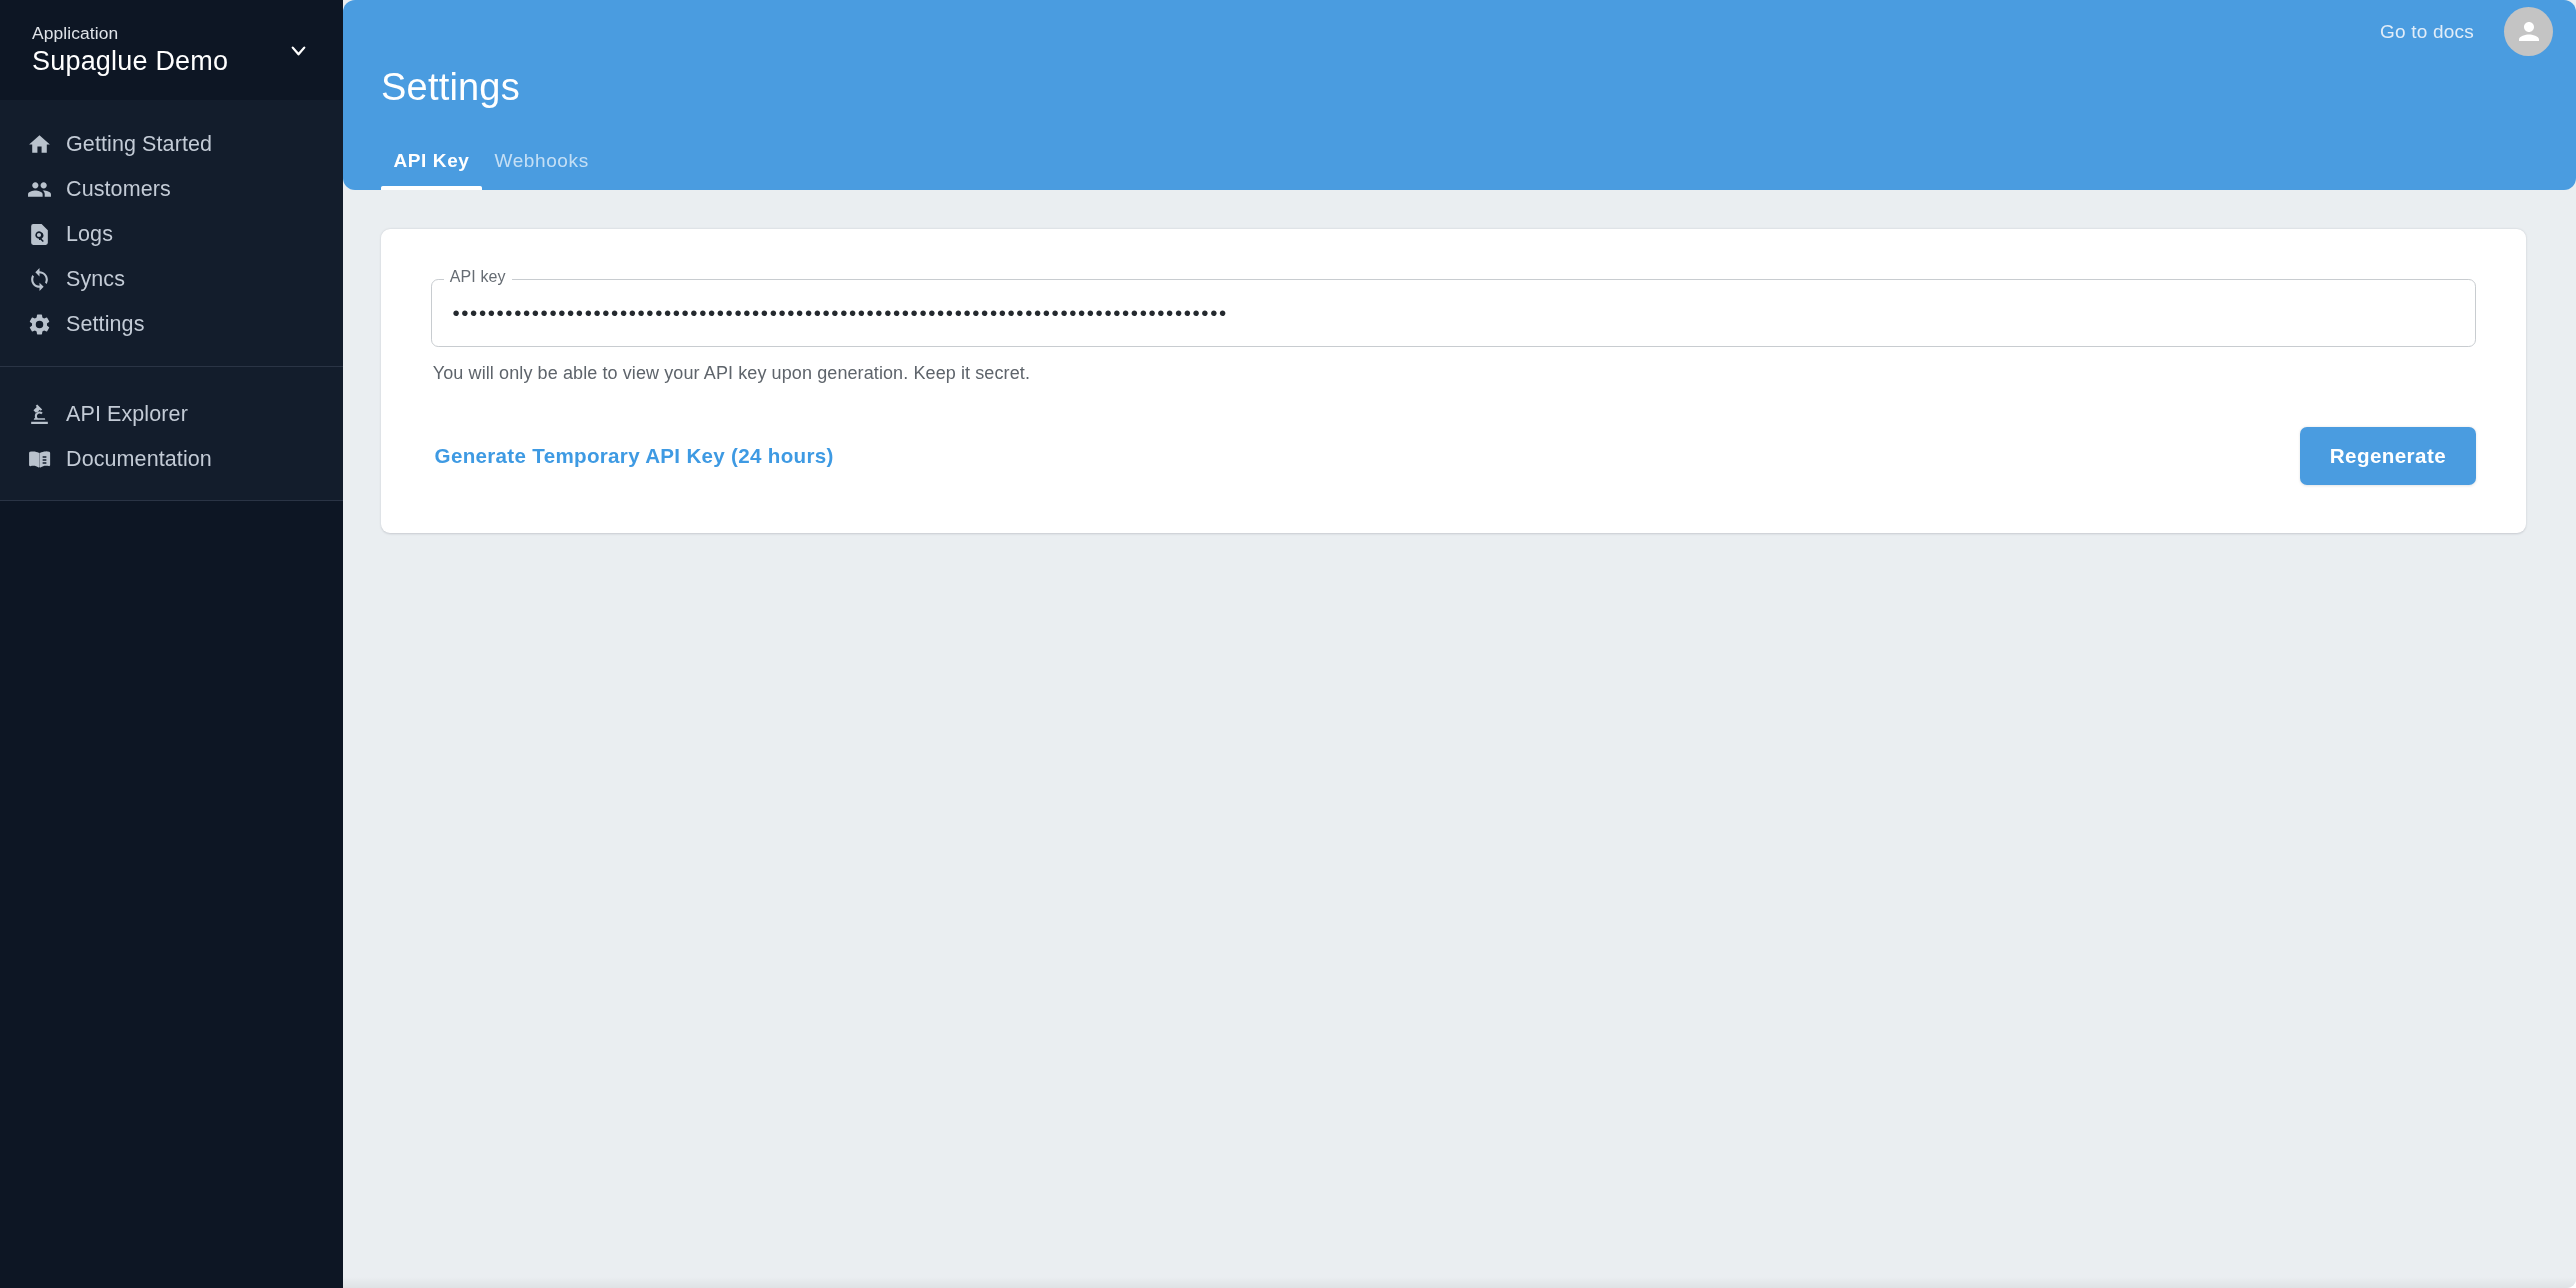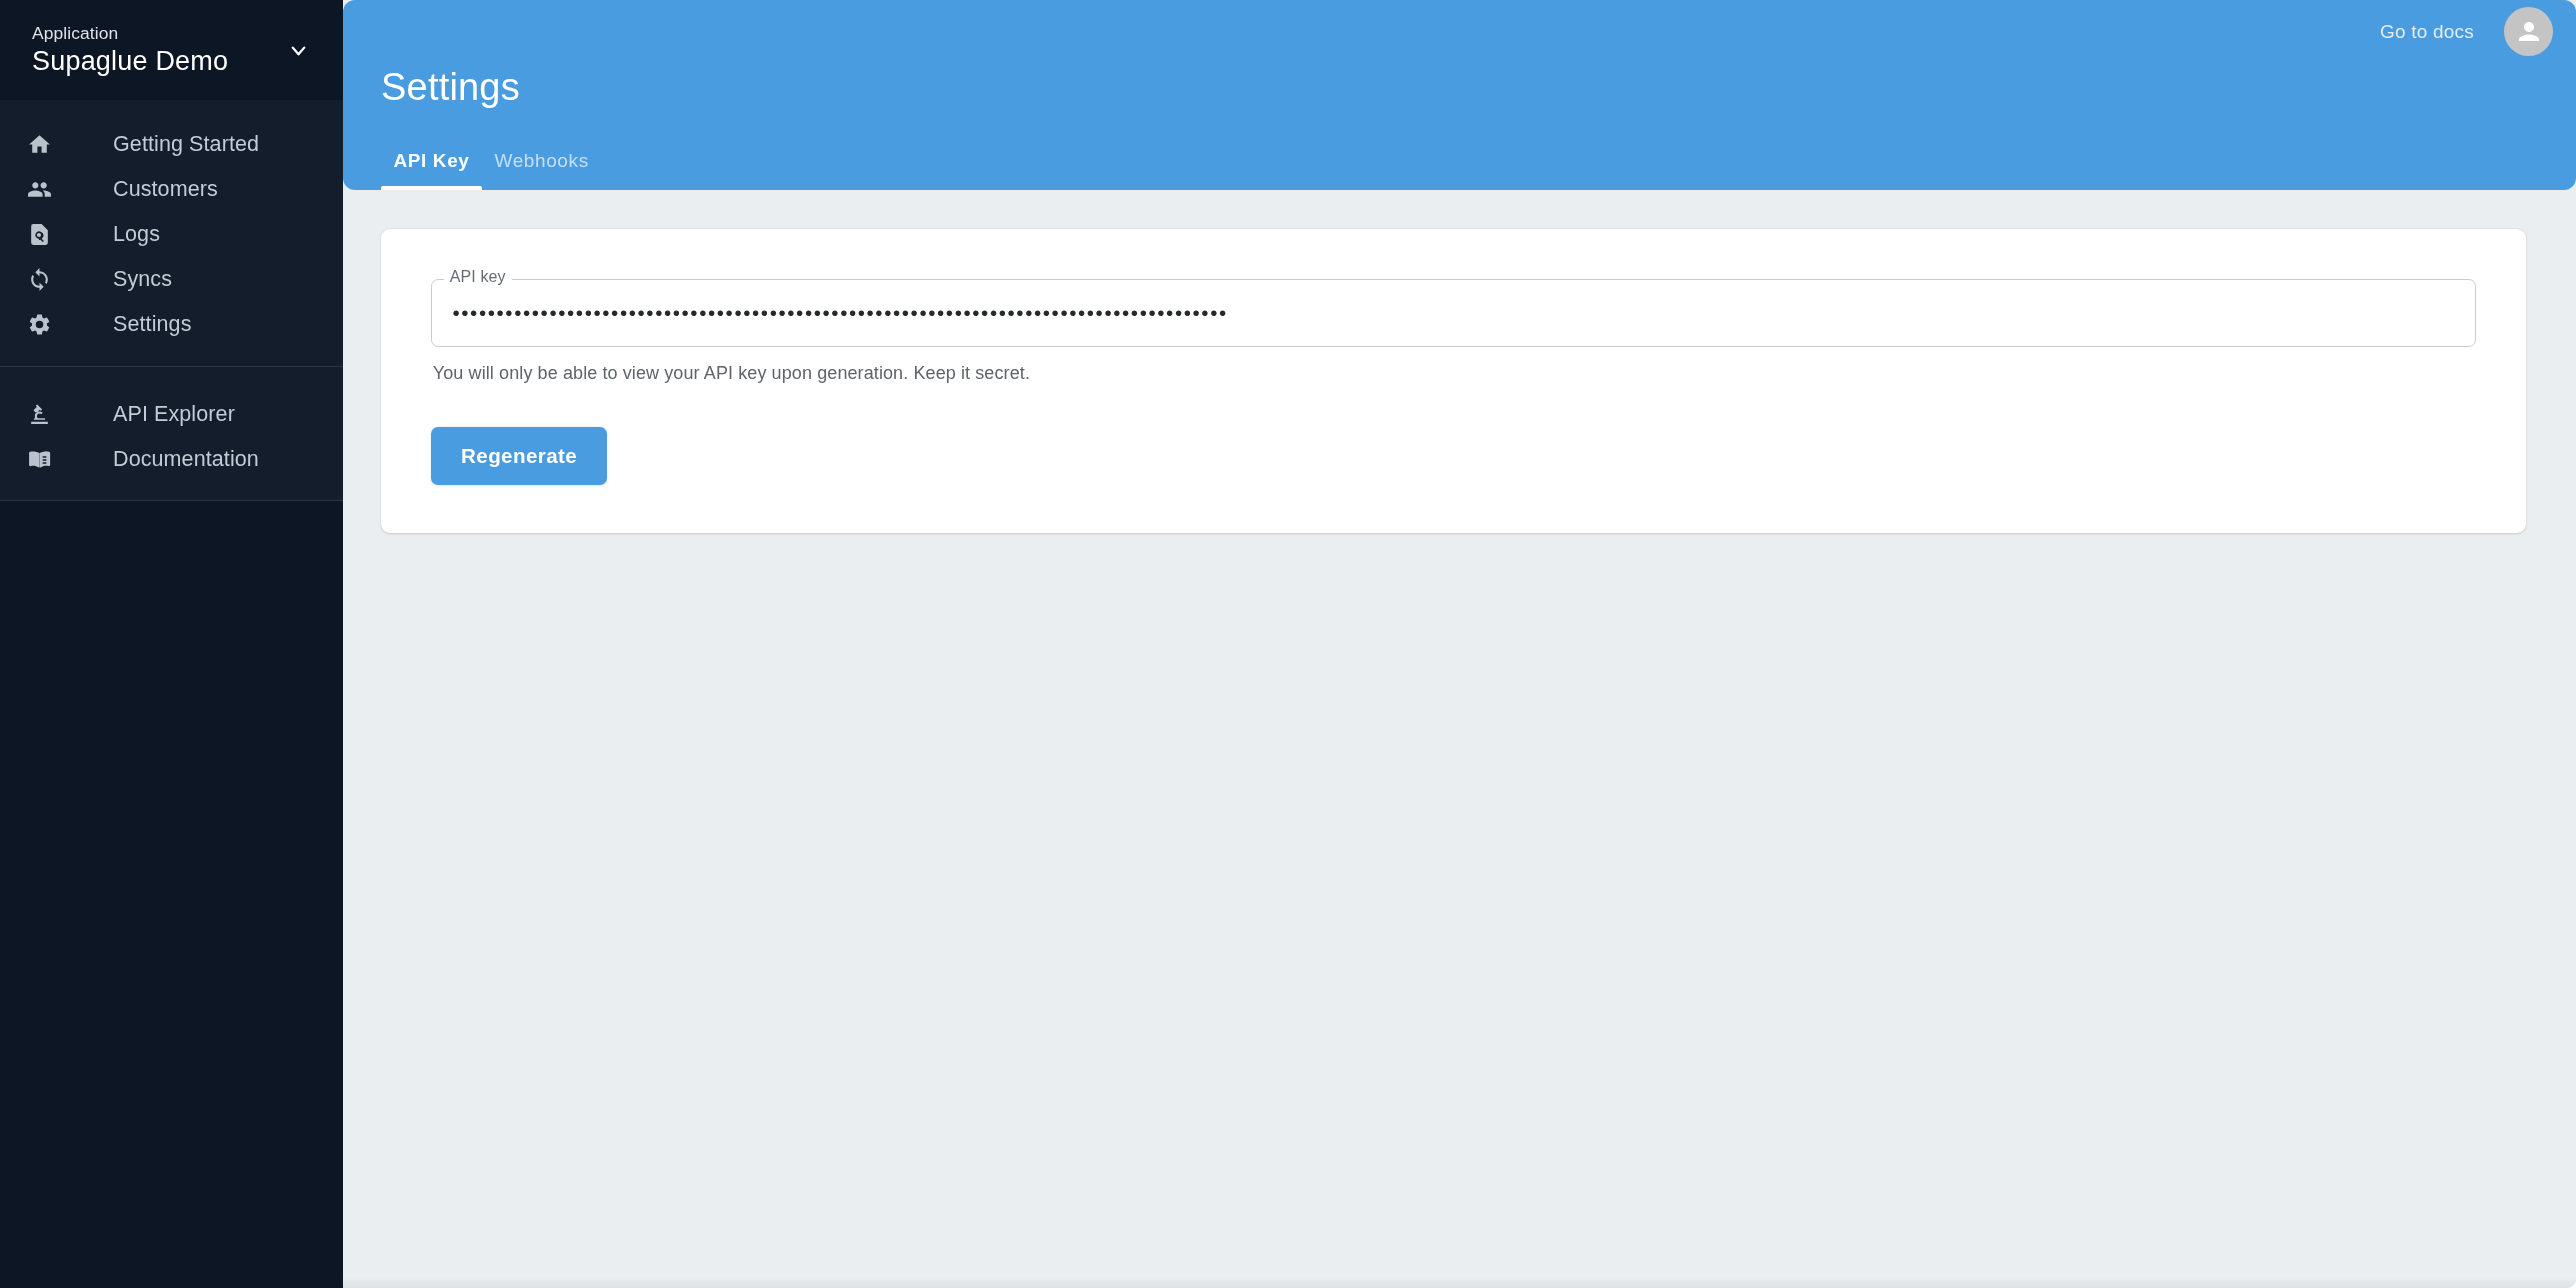--- a/index.html
+++ b/index.html
@@ -66,21 +66,20 @@
   .sb-nav.secondary {
     padding: 25px 0 18px 0;
     border-bottom: 0.9px solid #2a3445;
   }
   .sb-item {
     display: flex;
     align-items: center;
     height: 45px;
     padding: 0 0 0 27px;
     cursor: pointer;
-    gap: 47px;
   }
   .sb-icon {
     width: 39px;
     flex: 0 0 39px;
     display: flex;
     align-items: center;
     justify-content: flex-start;
     color: #b9c2cd;
   }
   .sb-icon svg { display: block; }
@@ -401,20 +400,21 @@
 
         <div class="field">
           <div class="field-outline"></div>
           <span class="field-legend">API key</span>
           <div class="field-value" placeholder="">••••••••••••••••••••••••••••••••••••••••••••••••••••••••••••••••••••••••••••••••••••••••</div>
         </div>
 
         <p class="helper">You will only be able to view your API key upon generation. Keep it secret.</p>
 
         <div class="actions">
+          <span class="text-button">Generate Temporary API Key (24 hours)</span>
           <button class="primary-button">Regenerate</button>
         </div>
 
       </div>
 
     </div>
 
     <div class="pane-bottom-fade"></div>
   </section>
 

